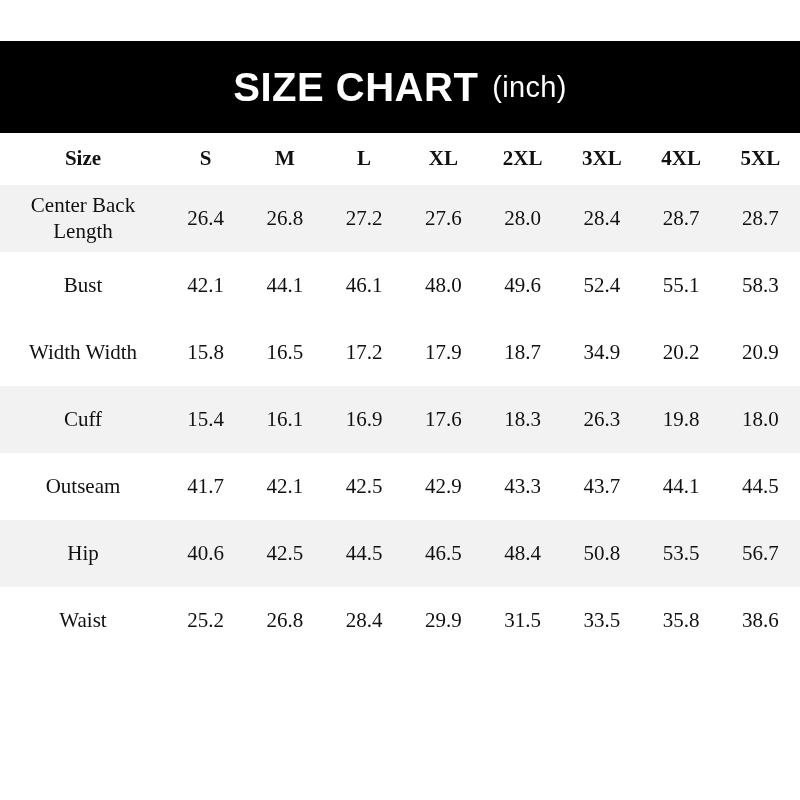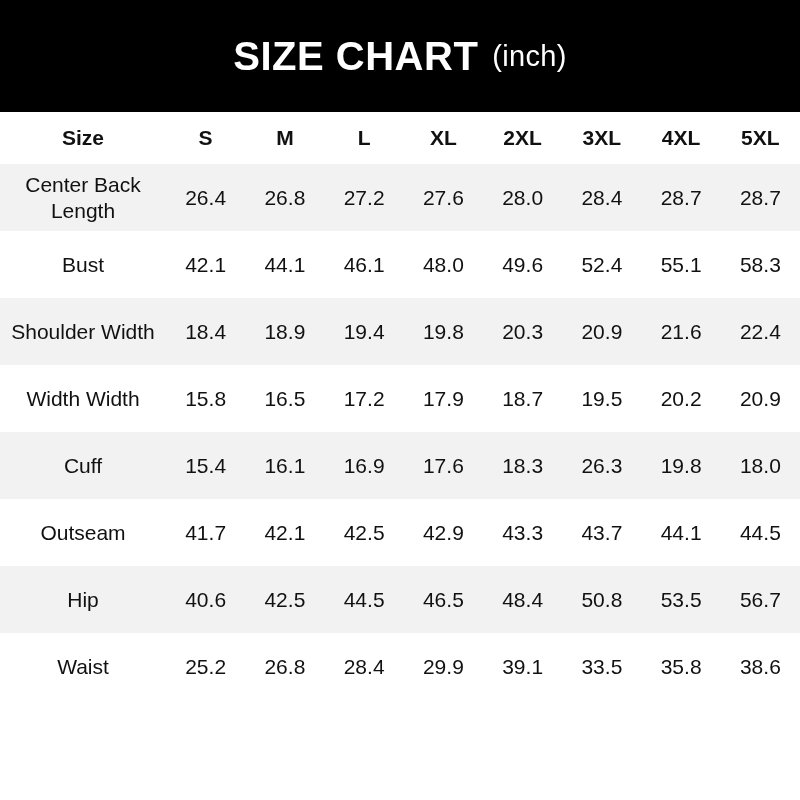--- a/index.html
+++ b/index.html
@@ -17,40 +17,42 @@
   .chart-wrap {
     width: 800px;
     height: 800px;
     display: flex;
     flex-direction: column;
     background: #ffffff;
   }
   .header-bar {
     background: #000000;
     color: #ffffff;
-    height: 112px;
+    height: 92px;
     display: flex;
     align-items: center;
     justify-content: center;
     gap: 14px;
+    margin-top: 41px;
   }
   .header-title {
     font-size: 40px;
     font-weight: bold;
     letter-spacing: 0.5px;
   }
   .header-unit {
     font-size: 29px;
     font-weight: normal;
     letter-spacing: 0.3px;
   }
   table.size-table {
     width: 800px;
     border-collapse: collapse;
     table-layout: fixed;
+    font-family: Liberation Serif, serif;
   }
   table.size-table th,
   table.size-table td {
     text-align: center;
     font-size: 21px;
     color: #111111;
     padding: 0;
     line-height: 1.22;
   }
   thead th {
@@ -122,40 +124,29 @@
         <td>42.1</td>
         <td>44.1</td>
         <td>46.1</td>
         <td>48.0</td>
         <td>49.6</td>
         <td>52.4</td>
         <td>55.1</td>
         <td>58.3</td>
       </tr>
 
-      <tr class="shaded">
-        <td class="row-label">Shoulder Width</td>
-        <td>18.4</td>
-        <td>18.9</td>
-        <td>19.4</td>
-        <td>19.8</td>
-        <td>20.3</td>
-        <td>20.9</td>
-        <td>21.6</td>
-        <td>22.4</td>
-      </tr>
 
       <tr class="plain">
         <td class="row-label">Width Width</td>
         <td>15.8</td>
         <td>16.5</td>
         <td>17.2</td>
         <td>17.9</td>
         <td>18.7</td>
-        <td>19.5</td>
+        <td>34.9</td>
         <td>20.2</td>
         <td>20.9</td>
       </tr>
 
       <tr class="shaded">
         <td class="row-label">Cuff</td>
         <td>15.4</td>
         <td>16.1</td>
         <td>16.9</td>
         <td>17.6</td>
@@ -188,21 +179,21 @@
         <td>53.5</td>
         <td>56.7</td>
       </tr>
 
       <tr class="plain">
         <td class="row-label">Waist</td>
         <td>25.2</td>
         <td>26.8</td>
         <td>28.4</td>
         <td>29.9</td>
-        <td>39.1</td>
+        <td>31.5</td>
         <td>33.5</td>
         <td>35.8</td>
         <td>38.6</td>
       </tr>
 
 
     </tbody>
   </table>
 
 </div>

